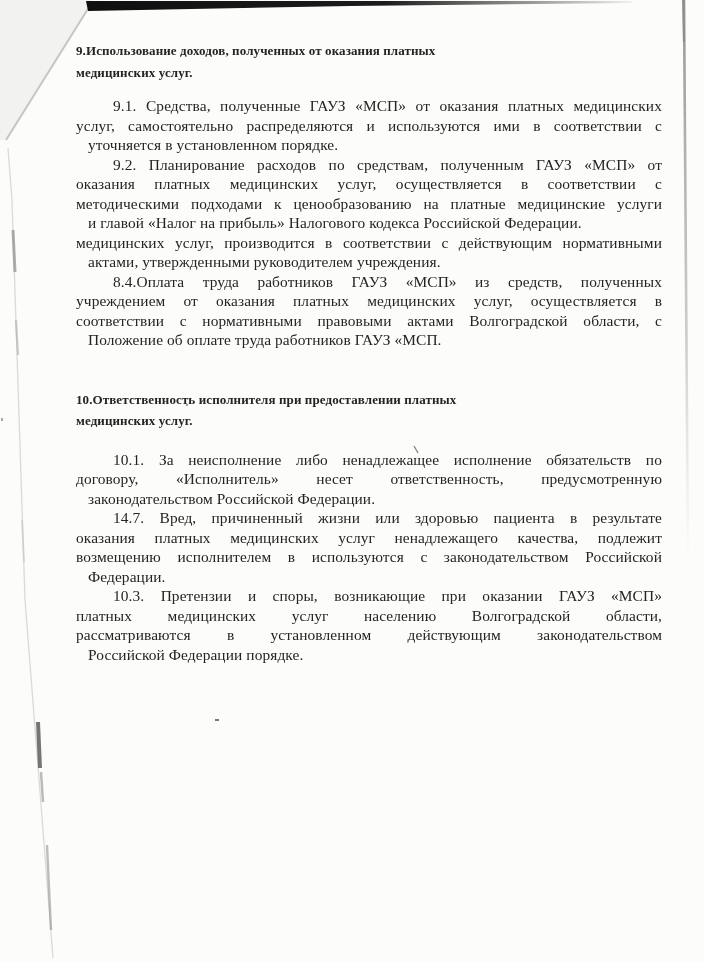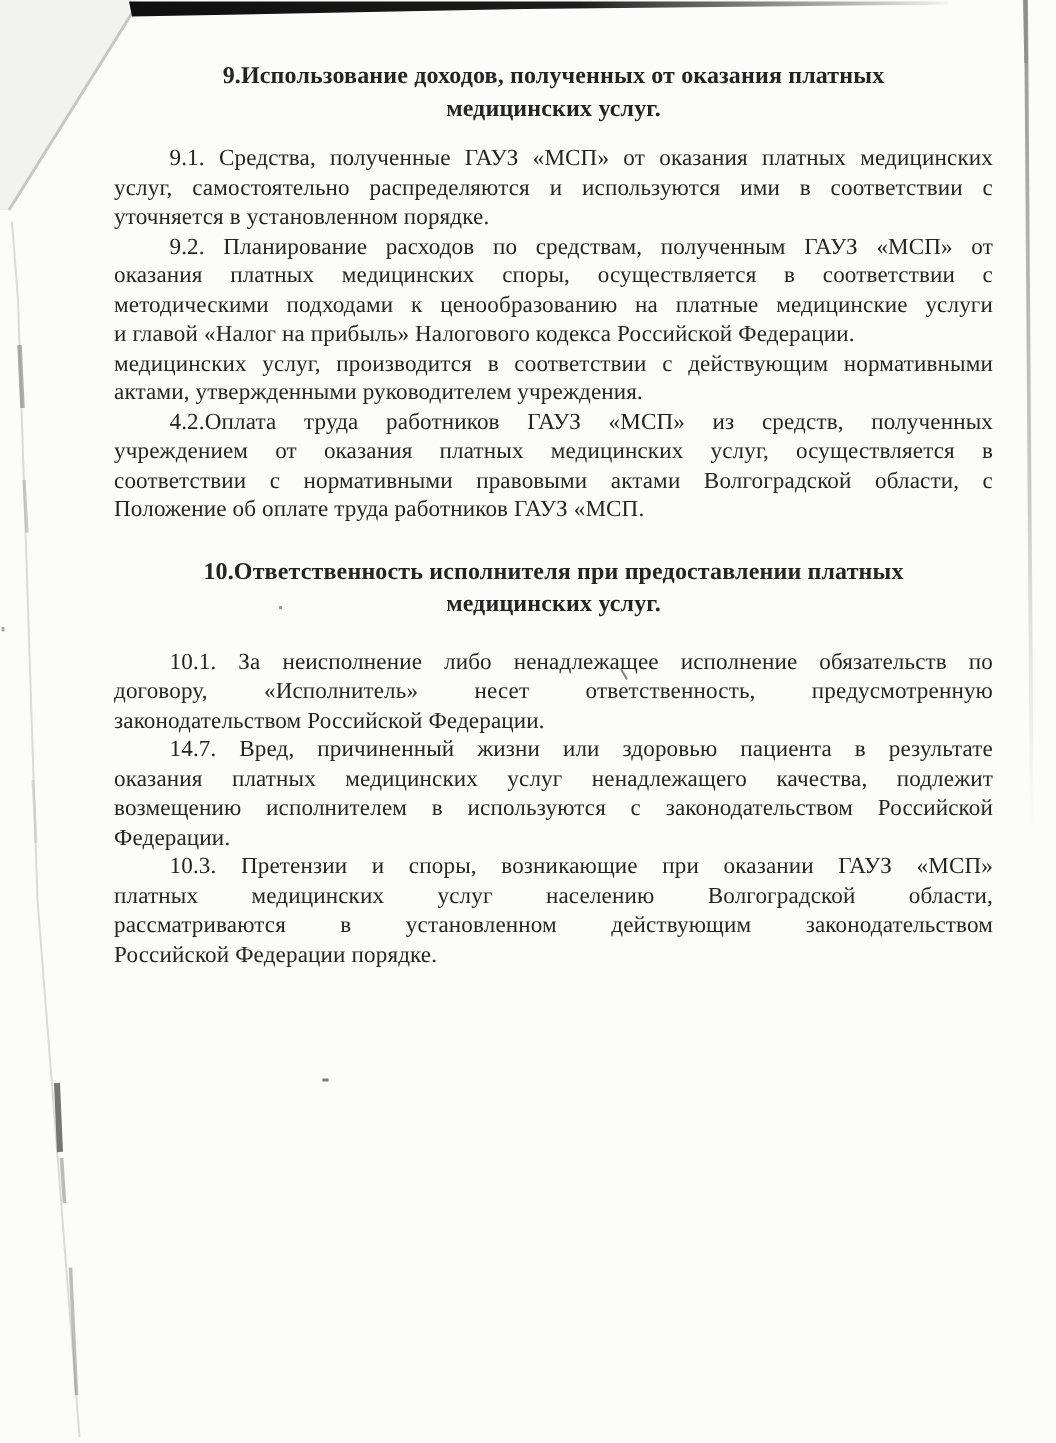--- a/index.html
+++ b/index.html
@@ -34,34 +34,35 @@
     left: 76px;
     top: 40px;
     width: 586px;
     z-index: 1;
     color: var(--text-color);
     font-size: 15.4px;
     line-height: 19.5px;
     letter-spacing: 0.1px;
   }
   .sec-heading {
-    text-align: center;
+    text-align: left;
     font-weight: bold;
-    font-size: 16px;
+    font-size: 13px;
     line-height: 21.5px;
   }
   .h9 { margin-bottom: 13px; }
-  .h10 { margin-top: 21px; margin-bottom: 18px; }
+  .h10 { margin-top: 39px; margin-bottom: 18px; }
   .tl {
     text-align: justify;
     text-align-last: justify;
   }
   .tl.last {
     text-align: center;
     text-align-last: left;
+    margin-left: 12px;
   }
   .tl.ind { text-indent: 37px; }
 </style>
 </head>
 <body>
 
 <div class="page">
 
   <svg class="artifacts-svg" width="704" height="962" viewBox="0 0 704 962" xmlns="http://www.w3.org/2000/svg">
     <defs>
@@ -108,32 +109,32 @@
     </div>
 
     <div>
       <div class="tl ind">9.1. Средства, полученные ГАУЗ «МСП» от оказания платных медицинских</div>
       <div class="tl">услуг, самостоятельно распределяются и используются ими в соответствии с</div>
       <div class="tl last">уточняется в установленном порядке.</div>
     </div>
 
     <div>
       <div class="tl ind">9.2. Планирование расходов по средствам, полученным ГАУЗ «МСП» от</div>
-      <div class="tl">оказания платных медицинских споры, осуществляется в соответствии с</div>
+      <div class="tl">оказания платных медицинских услуг, осуществляется в соответствии с</div>
       <div class="tl">методическими подходами к ценообразованию на платные медицинские услуги</div>
       <div class="tl last">и главой «Налог на прибыль» Налогового кодекса Российской Федерации.</div>
     </div>
 
     <div>
       <div class="tl">медицинских услуг, производится в соответствии с действующим нормативными</div>
       <div class="tl last">актами, утвержденными руководителем учреждения.</div>
     </div>
 
     <div>
-      <div class="tl ind">4.2.Оплата труда работников ГАУЗ «МСП» из средств, полученных</div>
+      <div class="tl ind">8.4.Оплата труда работников ГАУЗ «МСП» из средств, полученных</div>
       <div class="tl">учреждением от оказания  платных медицинских услуг, осуществляется в</div>
       <div class="tl">соответствии с нормативными  правовыми актами Волгоградской области, с</div>
       <div class="tl last">Положение об оплате труда работников ГАУЗ «МСП.</div>
     </div>
 
     <div class="sec-heading h10">
       <div>10.Ответственность исполнителя при предоставлении платных</div>
       <div>медицинских услуг.</div>
     </div>
 

